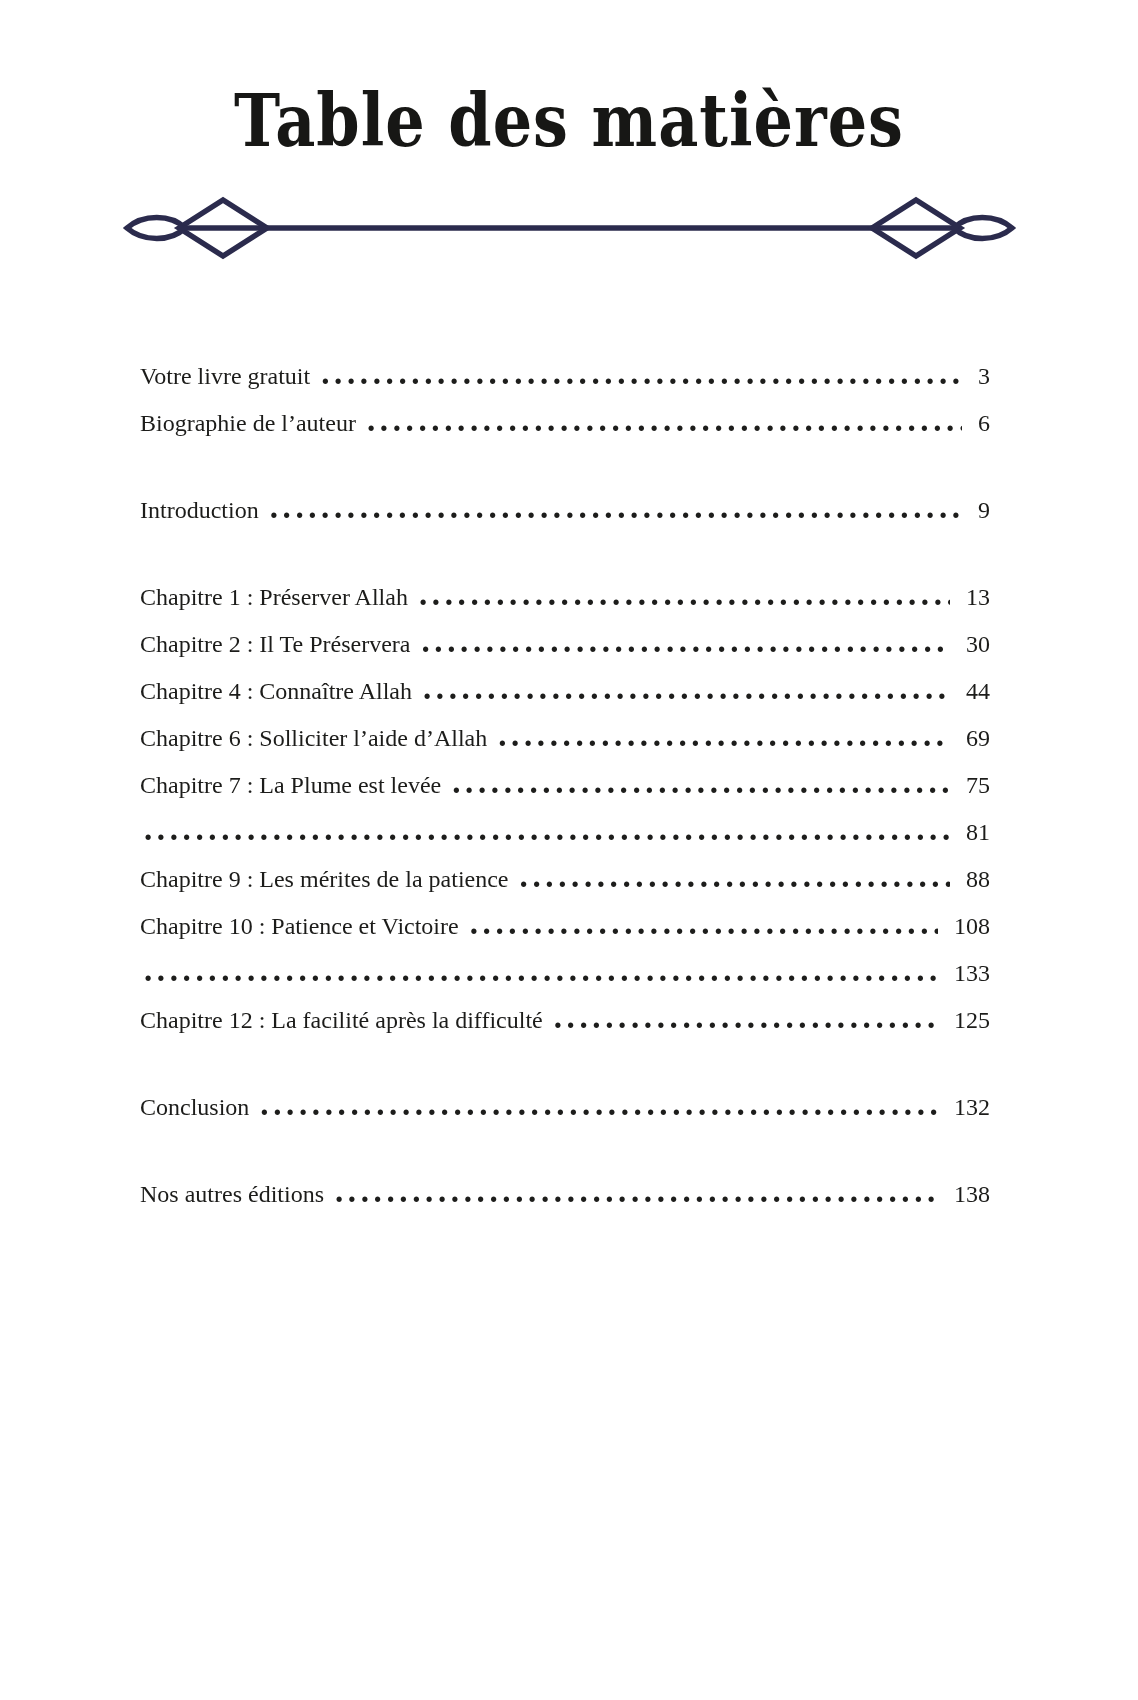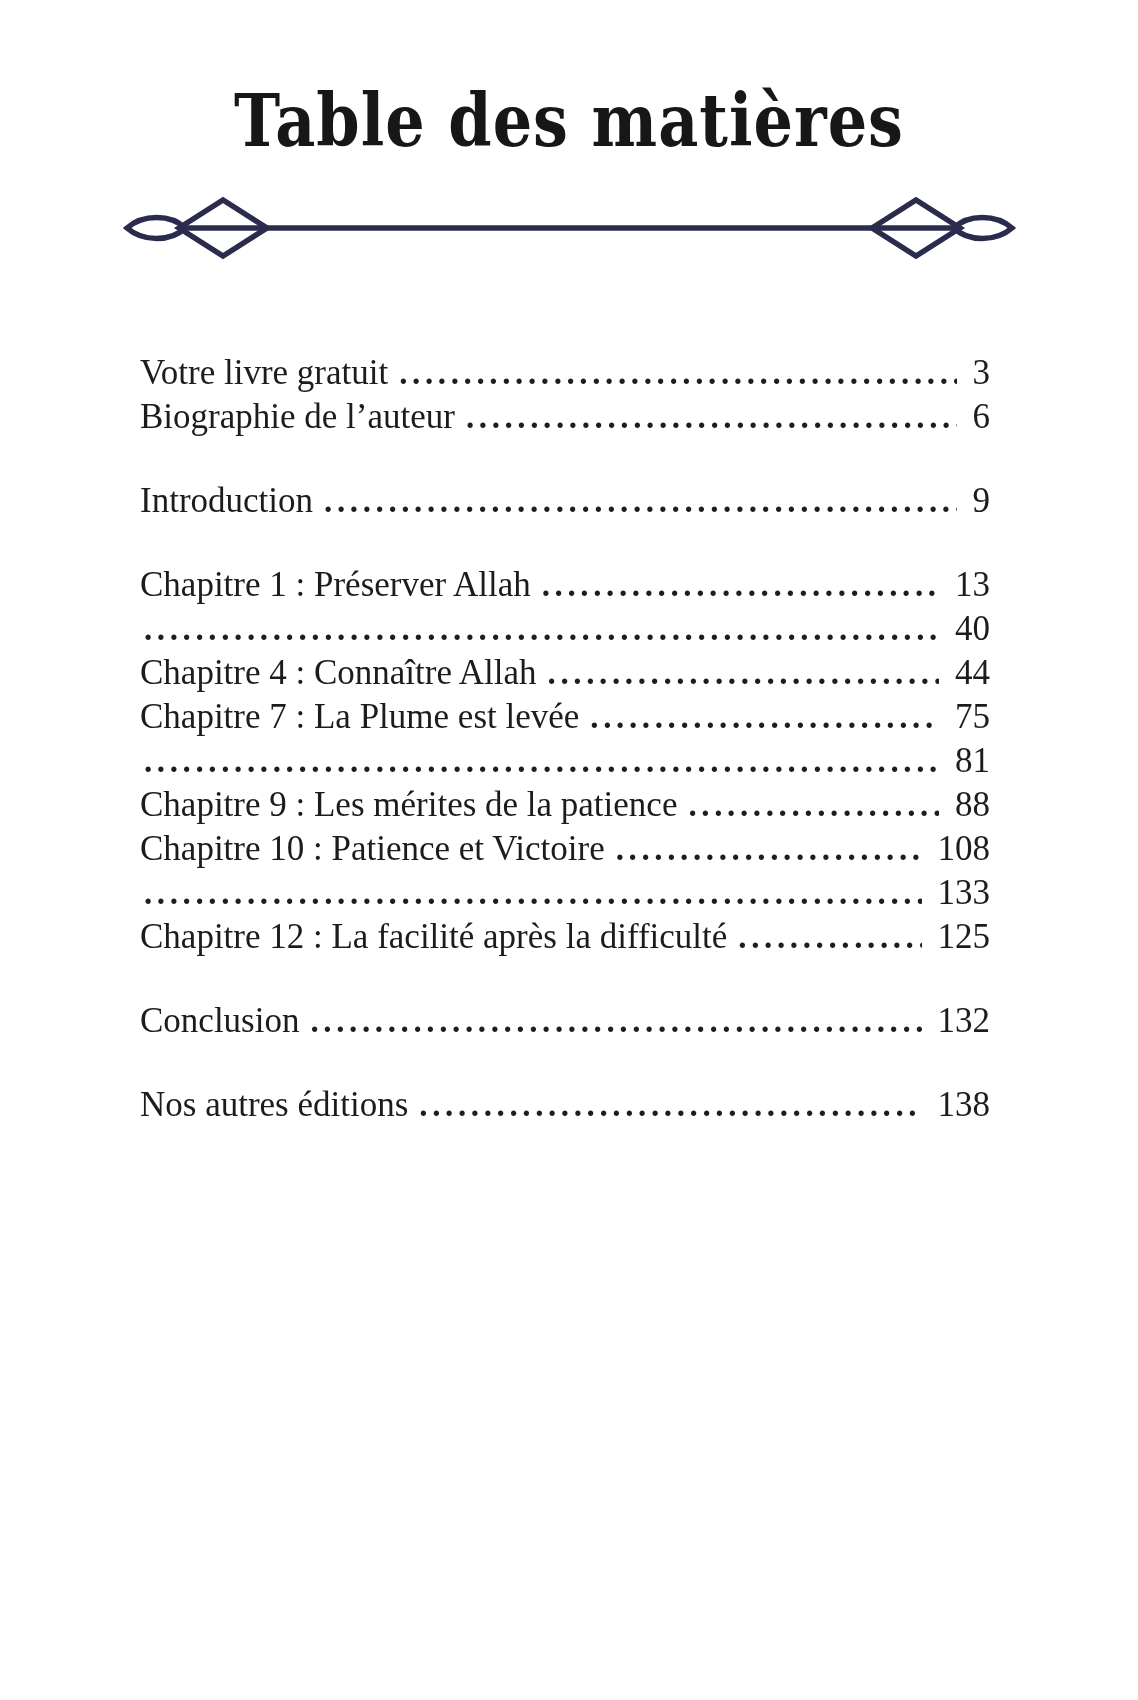--- a/index.html
+++ b/index.html
@@ -35,22 +35,22 @@
     height: 70px;
     display: block;
   }
   .toc {
     margin: 88px 148px 0 140px; 
   }
   .toc-group { margin-bottom: 40px; }
   .toc-group:last-child { margin-bottom: 0; margin-top: 27px; }
   .toc-line {
     display: flex;
-    align-items: center;
-    font-size: 35px;
+    align-items: flex-end;
+    font-size: 24px;
     line-height: 44px;
     white-space: nowrap;
     gap: 7px;
   }
   .toc-label { flex: 0 0 auto; }
   .dot-leader {
     flex: 1 1 auto;
     overflow: hidden;
     padding-left: 4px;
     min-width: 20px;
@@ -118,32 +118,38 @@
   </div>
 </div>
       <div class="toc-group">
   <div class="toc-line">
     <span class="toc-label">Chapitre 1 : Préserver Allah</span>
     <span class="dot-leader"></span>
     <span class="toc-pagenum">13</span>
   </div>
 
   <div class="toc-line">
-    <span class="dot-leader"></span>
-    <span class="toc-pagenum">40</span>
+    <span class="toc-label">Chapitre 2 : Il Te Préservera</span>
+    <span class="dot-leader"></span>
+    <span class="toc-pagenum">30</span>
   </div>
 
 
   <div class="toc-line">
     <span class="toc-label">Chapitre 4 : Connaître Allah</span>
     <span class="dot-leader"></span>
     <span class="toc-pagenum">44</span>
   </div>
 
 
+  <div class="toc-line">
+    <span class="toc-label">Chapitre 6 : Solliciter l’aide d’Allah</span>
+    <span class="dot-leader"></span>
+    <span class="toc-pagenum">69</span>
+  </div>
 
   <div class="toc-line">
     <span class="toc-label">Chapitre 7 : La Plume est levée</span>
     <span class="dot-leader"></span>
     <span class="toc-pagenum">75</span>
   </div>
 
   <div class="toc-line">
     <span class="dot-leader"></span>
     <span class="toc-pagenum">81</span>

